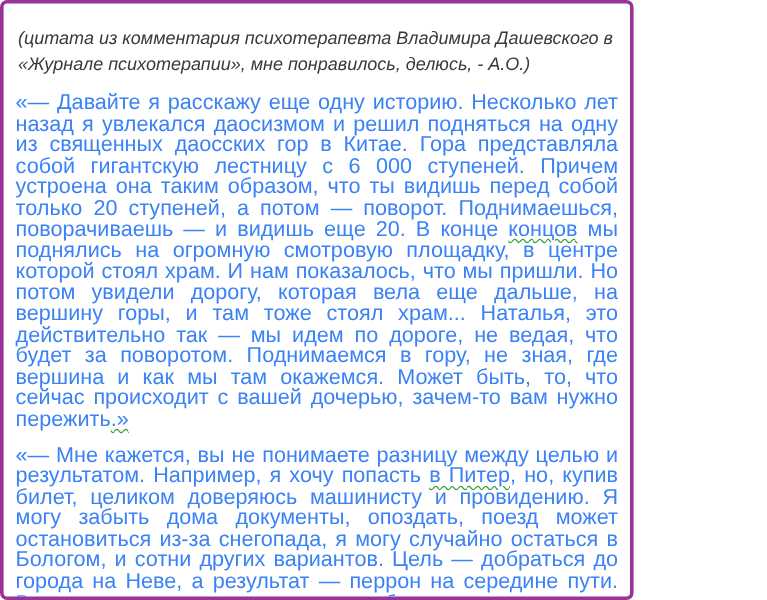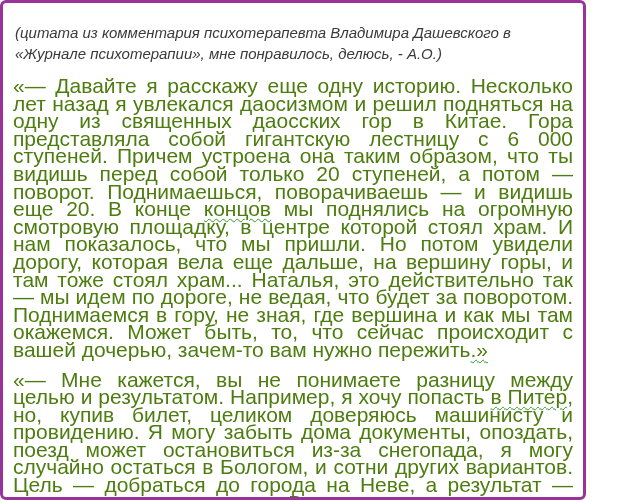--- a/index.html
+++ b/index.html
@@ -1,42 +1,42 @@
 <!DOCTYPE html>
 <html><head>
 <meta charset="utf-8">
 <style>
   * { margin: 0; padding: 0; box-sizing: border-box; }
   html, body {
     background: #ffffff;
     font-family: "Liberation Sans", "DejaVu Sans", sans-serif;
   }
   .doc {
-    width: 586px;
+    width: 528px;
     height: 500px;
     background: #ffffff;
     border: 3px solid #993399;
     border-radius: 6px;
     padding: 10px 10px 10px 10px;
     overflow: hidden;
     color: #3a3a3a;
   }
   .attribution {
     font-style: italic;
     font-size: 15px;
     line-height: 21px;
     margin: 9px 2px 13px 2px;
     color: #3a3a3a;
   }
   .quote-para {
-    font-size: 21px;
+    font-size: 18px;
     line-height: 17.6px;
     text-align: justify;
     margin: 0 0 12px 0;
-    color: #4d7c0f;
+    color: #3b82f6;
   }
   .spellcheck {
     text-decoration-line: underline;
     text-decoration-style: wavy;
     text-decoration-color: #2e9b2e;
     text-decoration-thickness: 1px;
     text-underline-offset: 2px;
   }
 </style>
 </head>

